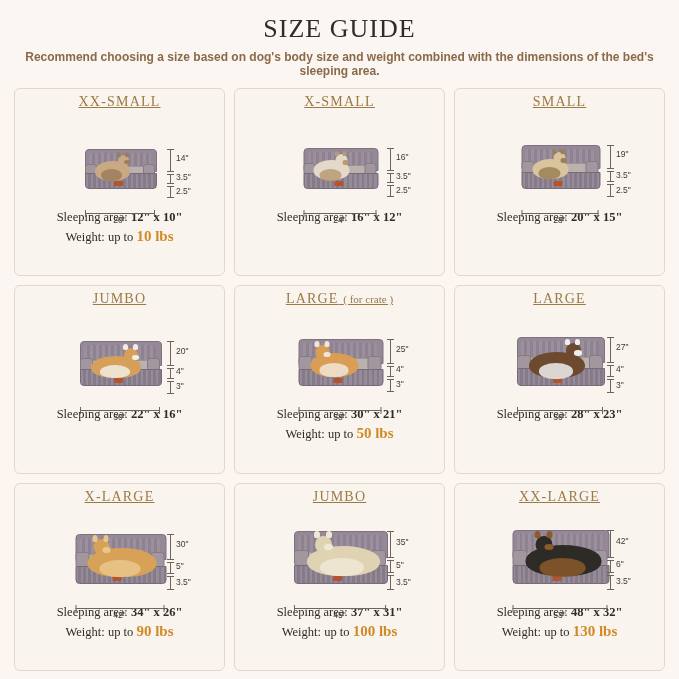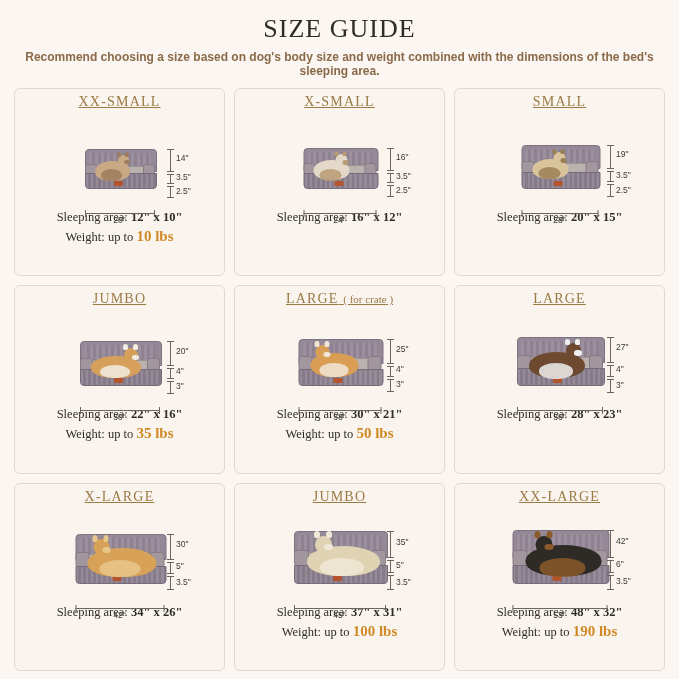--- a/index.html
+++ b/index.html
@@ -393,23 +393,20 @@
       <div style="position:absolute;left:50%;transform:translateX(-50%);bottom:2px;width:80px;">
         <div class="hdim" style="left:0;top:8px;width:80px;"></div>
         <div class="dimlabel" style="left:50%;transform:translateX(-50%);top:10px;">30"</div>
       </div>
     </div>
 
     <div class="specs">
       <div class="spec-line">
         <span>Sleeping area: </span><b>22" x 16"</b>
       </div>
-      <div class="spec-line">
-        <span>Weight: up to </span><span class="weight-val">35 lbs</span>
-      </div>
     </div>
   </div>
       <div class="card">
     <div class="card-title">
       <span>LARGE</span>
       <span class="note">( for crate )</span>
     </div>
     <div class="illus">
       <div class="bed" style="width:83px;height:47.35px;">
         <div class="back" style="width:83px;height:23px;"></div>
@@ -537,20 +534,23 @@
       <div style="position:absolute;left:50%;transform:translateX(-50%);bottom:2px;width:89px;">
         <div class="hdim" style="left:0;top:8px;width:89px;"></div>
         <div class="dimlabel" style="left:50%;transform:translateX(-50%);top:10px;">42"</div>
       </div>
     </div>
 
     <div class="specs">
       <div class="spec-line">
         <span>Sleeping area: </span><b>34" x 26"</b>
       </div>
+      <div class="spec-line">
+        <span>Weight: up to </span><span class="weight-val">90 lbs</span>
+      </div>
     </div>
   </div>
       <div class="card">
     <div class="card-title">
       <span>JUMBO</span>
       <span class="note"></span>
     </div>
     <div class="illus">
       <div class="bed" style="width:92px;height:52.45px;">
         <div class="back" style="width:92px;height:25px;"></div>
@@ -633,18 +633,18 @@
         <div class="hdim" style="left:0;top:8px;width:95px;"></div>
         <div class="dimlabel" style="left:50%;transform:translateX(-50%);top:10px;">53"</div>
       </div>
     </div>
 
     <div class="specs">
       <div class="spec-line">
         <span>Sleeping area: </span><b>48" x 32"</b>
       </div>
       <div class="spec-line">
-        <span>Weight: up to </span><span class="weight-val">190 lbs</span>
+        <span>Weight: up to </span><span class="weight-val">130 lbs</span>
       </div>
     </div>
   </div>
     </div>
 </div>
 
 </body></html>

